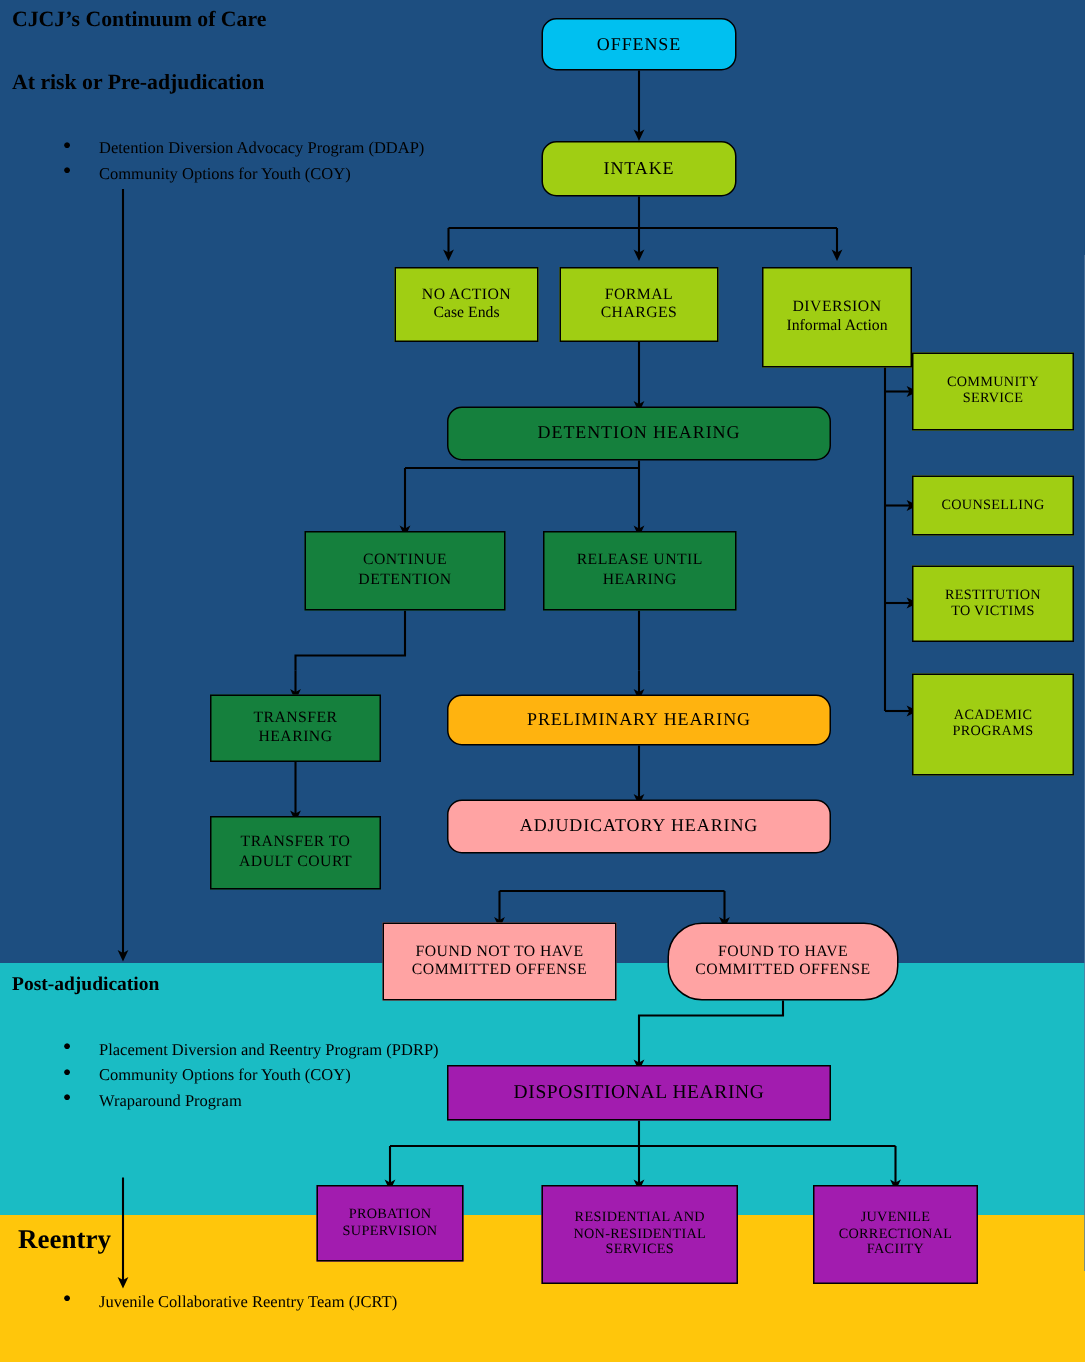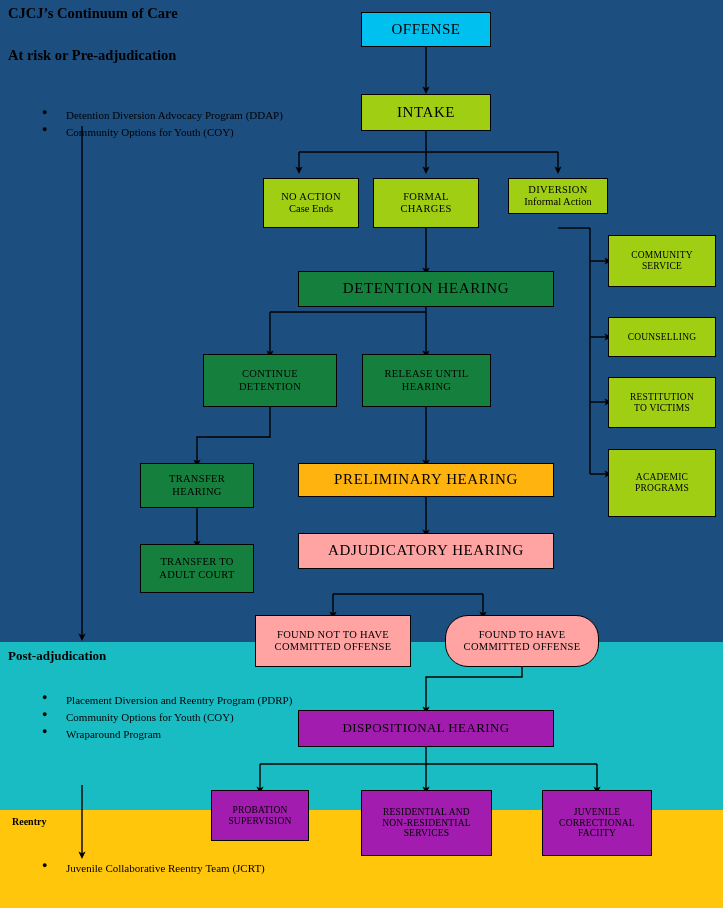--- a/index.html
+++ b/index.html
@@ -34,45 +34,45 @@
     padding:1px 2px;
   }
   .node span{display:block;width:100%;}
   .cyan{background:#00c0f0;}
   .green{background:#a0ce13;}
   .yellow{background:#15803d;}
   .orange{background:#ffb30f;}
   .pink{background:#ffa3a3;}
   .lav{background:#a21caf;}
 
-  .t-lg{font-size:15px;letter-spacing:.6px;}
+  .t-lg{font-size:12px;letter-spacing:.6px;border-radius:10px;}
   .t-md{font-size:13px;letter-spacing:.4px;}
   .t-sm{font-size:10.5px;letter-spacing:.3px;}
   .t-xs{font-size:9.5px;letter-spacing:.2px;}
   .mixed{font-size:10.5px;letter-spacing:0;}
 
   .heading{
     position:absolute;
     font-weight:bold;
     color:#000;
     white-space:nowrap;
   }
   #title{left:8px;top:5px;font-size:14.5px;}
   #head-prea{left:8px;top:47px;font-size:14.5px;}
   #head-post{left:8px;top:648px;font-size:13px;}
-  #head-reentry{left:12px;top:816px;font-size:10px;}
+  #head-reentry{left:12px;top:816px;font-size:18px;}
 
   .bullets{position:absolute;color:#000;font-size:11px;line-height:1.55;}
   .bullets ul{margin:0;padding:0;list-style:none;}
   .bullets li{position:relative;padding-left:58px;}
   .bullets li::before{
     content:"\25CF";
     position:absolute;left:34px;top:-1px;font-size:9px;
   }
-  #bullets-prea{left:8px;top:91px;width:340px;margin-top:16px;}
+  #bullets-prea{left:8px;top:91px;width:340px;}
   #bullets-post{left:8px;top:692px;width:300px;}
   #bullets-reentry{left:8px;top:860px;width:330px;}
 </style>
 </head>
 <body>
 
 <div id="page">
 
   <div class="band" id="band-prea"></div>
   <div class="band" id="band-post"></div>
@@ -182,21 +182,21 @@
   <div class="node green" style="left:251px;top:178px;width:96px;height:50px;flex-direction:column;margin-left:12px;">
     <span class="t-sm">NO ACTION</span>
     <span class="mixed">Case Ends</span>
   </div>
 
   <div class="node green" style="left:373px;top:178px;width:106px;height:50px;flex-direction:column;">
     <span class="t-sm">FORMAL</span>
     <span class="t-sm">CHARGES</span>
   </div>
 
-  <div class="node green" style="left:508px;top:178px;width:100px;height:36px;flex-direction:column;">
+  <div class="node green" style="left:508px;top:178px;width:100px;height:67px;flex-direction:column;">
     <span class="t-sm">DIVERSION</span>
     <span class="mixed">Informal Action</span>
   </div>
 
   <div class="node green" style="left:608px;top:235px;width:108px;height:52px;flex-direction:column;">
     <span class="t-xs">COMMUNITY</span>
     <span class="t-xs">SERVICE</span>
   </div>
 
   <div class="node green" style="left:608px;top:317px;width:108px;height:40px;">

